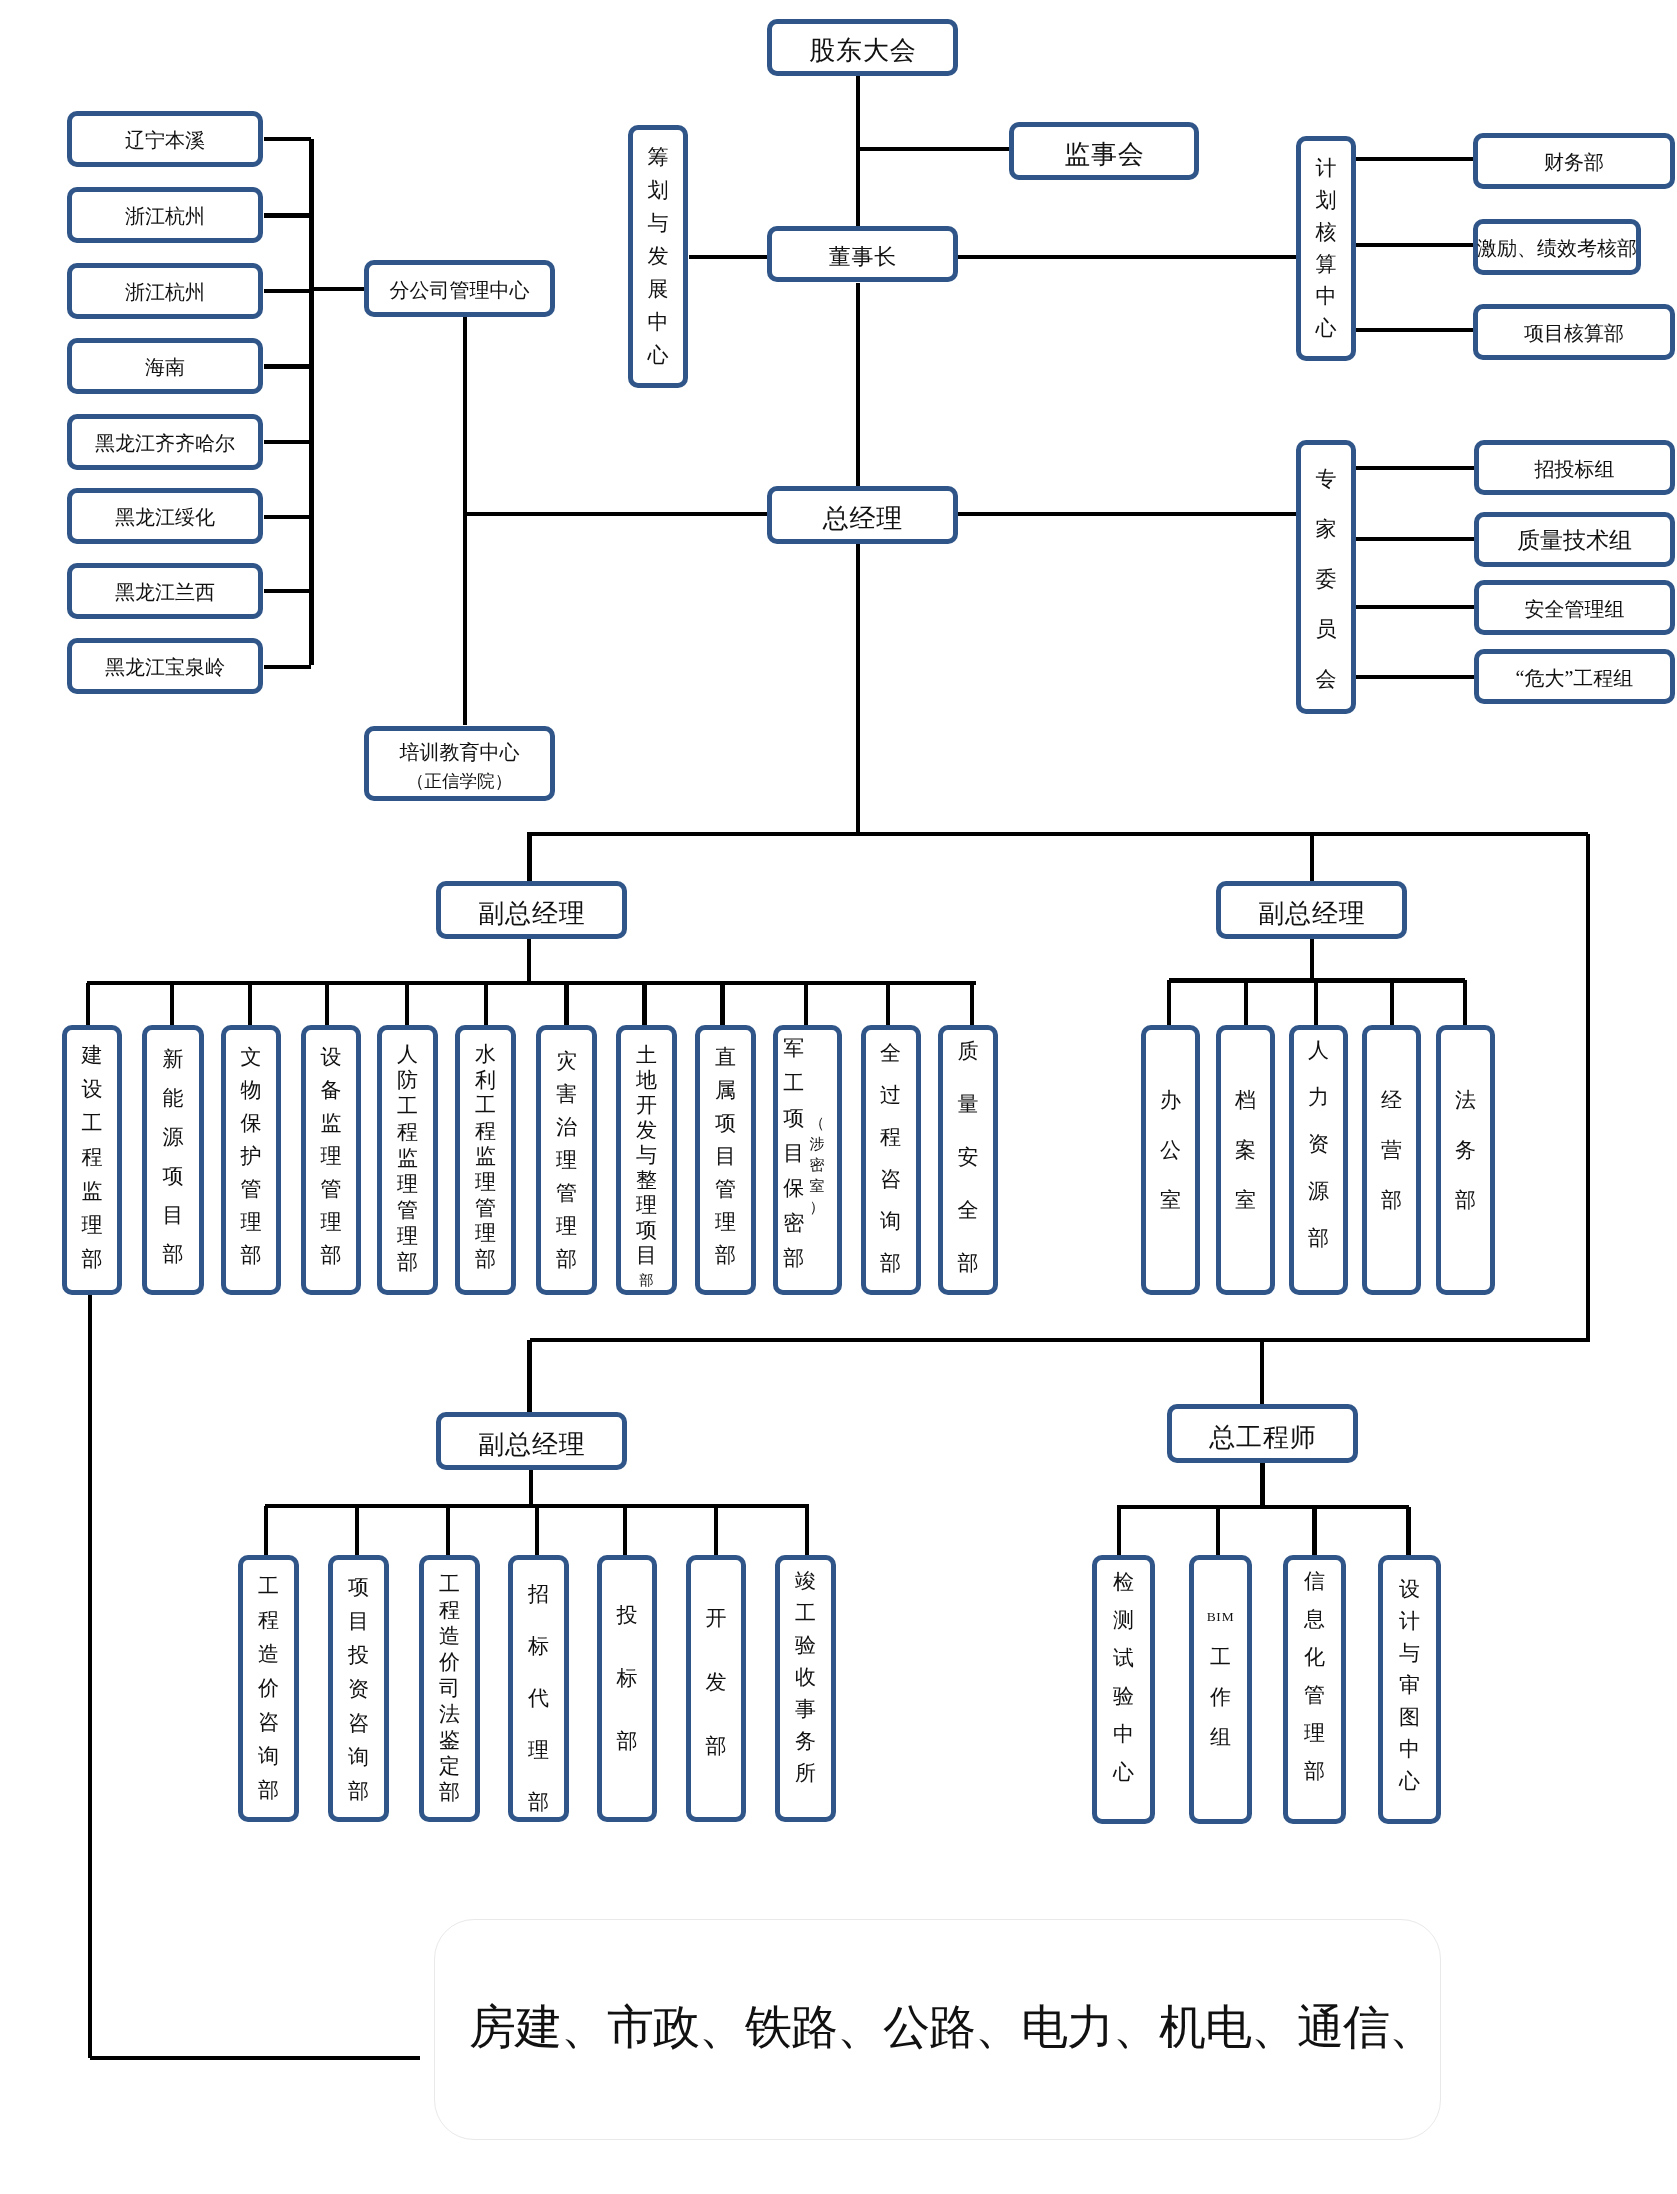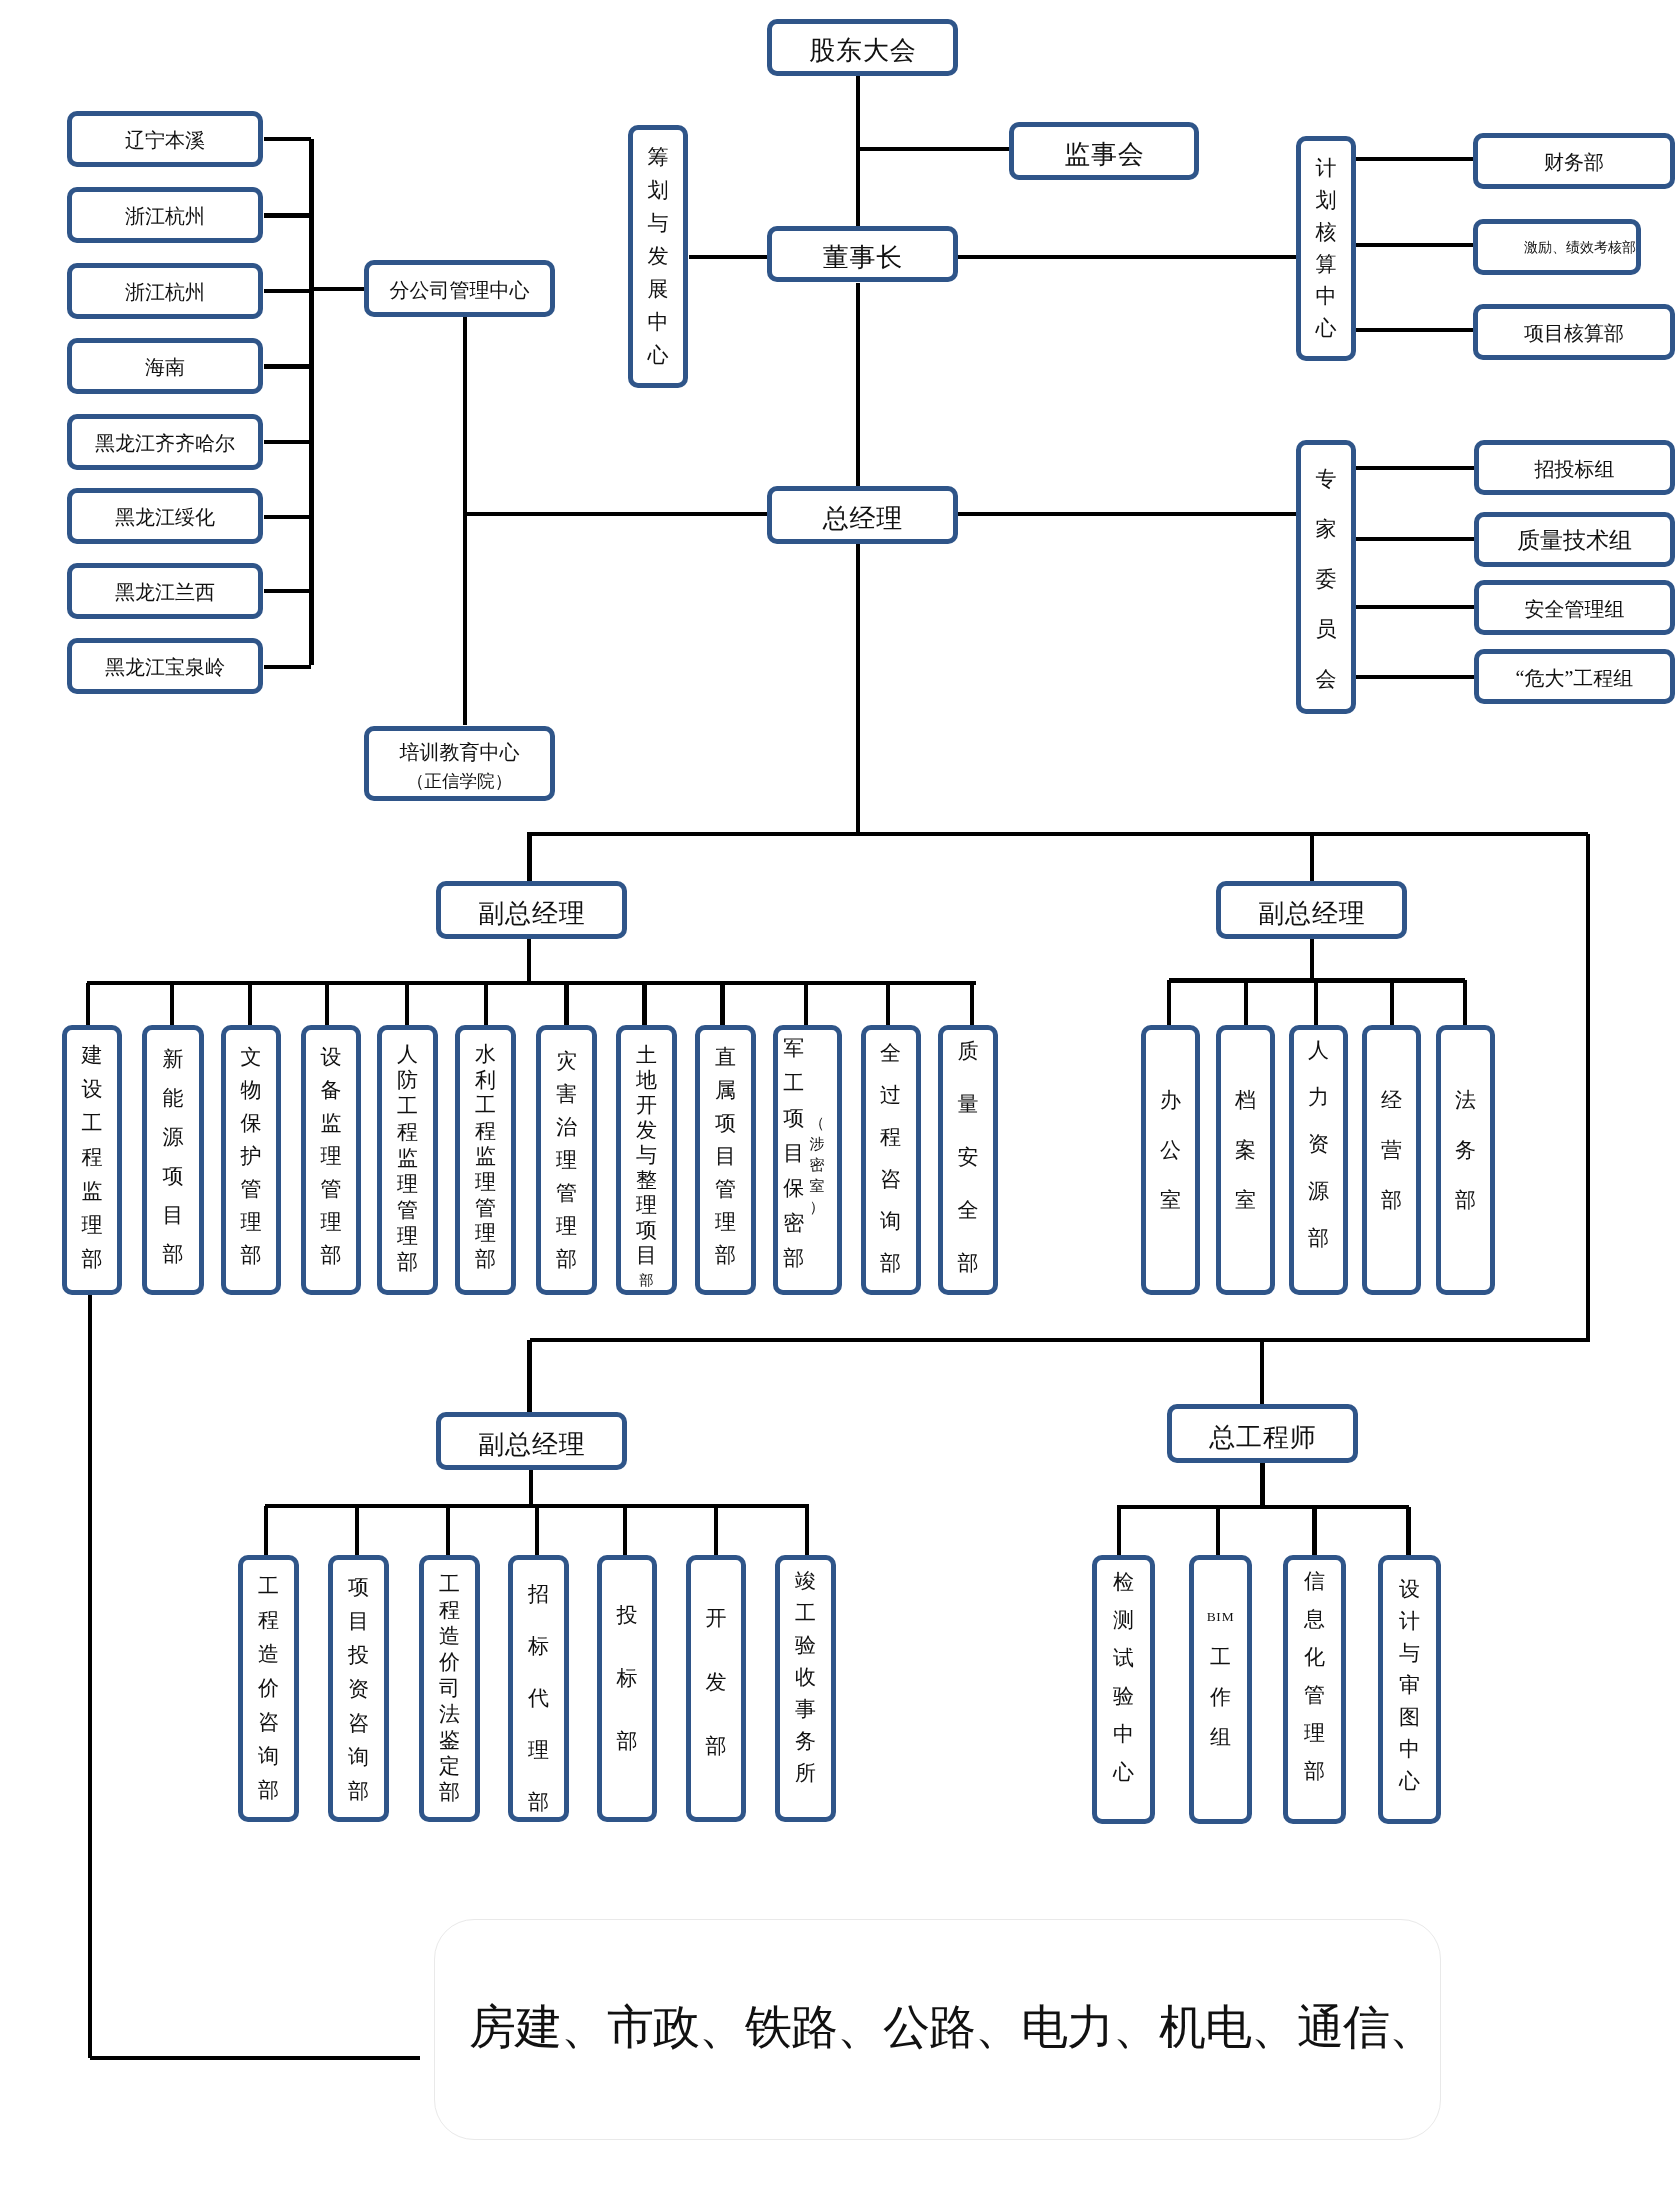--- a/index.html
+++ b/index.html
@@ -100,21 +100,21 @@
         <path d="M107 2454 L501 2454"></path>
       </g>
   </svg>
   <div id="boxes">
       <div class="node h" style="left: 767px; top: 18.5px; width: 191px; height: 57px; font-size: 26px; letter-spacing: 0.8px; text-indent: 0.8px;">
         <span>股东大会</span>
       </div>
       <div class="node h" style="left: 1009px; top: 122px; width: 190px; height: 58px; font-size: 26px; letter-spacing: 0.8px; text-indent: 0.8px;">
         <span>监事会</span>
       </div>
-      <div class="node h" style="left: 767px; top: 226px; width: 191px; height: 56px; font-size: 26px; letter-spacing: 0.8px; text-indent: 0.8px;">
+      <div class="node h" style="left: 767px; top: 226px; width: 191px; height: 56px; font-size: 22px; letter-spacing: 0.8px; text-indent: 0.8px;">
         <span>董事长</span>
       </div>
       <div class="node h" style="left: 767px; top: 486px; width: 191px; height: 58px; font-size: 26px; letter-spacing: 0.8px; text-indent: 0.8px;">
         <span>总经理</span>
       </div>
       <div class="node h sm" style="left: 364px; top: 260px; width: 191px; height: 57px; font-size: 20px;">
         <span>分公司管理中心</span>
       </div>
       <div class="node" style="left: 628px; top: 125px; width: 60px; height: 263px; align-items: stretch; justify-content: flex-start; position: absolute;">
         <div class="vcol" style="position: absolute; left: 0px; width: 50px; top: 10.7px;">
@@ -170,21 +170,21 @@
       </div>
       <div class="node h sm" style="left: 67px; top: 563px; width: 196px; height: 56px; font-size: 20px;">
         <span>黑龙江兰西</span>
       </div>
       <div class="node h sm" style="left: 67px; top: 638px; width: 196px; height: 56px; font-size: 20px;">
         <span>黑龙江宝泉岭</span>
       </div>
       <div class="node h sm" style="left: 1473px; top: 133px; width: 202px; height: 56px; font-size: 20px;">
         <span>财务部</span>
       </div>
-      <div class="node h sm" style="left: 1473px; top: 219px; width: 168px; height: 56px; font-size: 14px; justify-content: flex-end;">
+      <div class="node h sm" style="left: 1473px; top: 219px; width: 168px; height: 56px; font-size: 20px;">
         <span>激励、绩效考核部</span>
       </div>
       <div class="node h sm" style="left: 1473px; top: 304px; width: 202px; height: 56px; font-size: 20px;">
         <span>项目核算部</span>
       </div>
       <div class="node h sm" style="left: 1474px; top: 440px; width: 201px; height: 55px; font-size: 20px;">
         <span>招投标组</span>
       </div>
       <div class="node h sm" style="left: 1474px; top: 512px; width: 201px; height: 55px; font-size: 23px;">
         <span>质量技术组</span>

